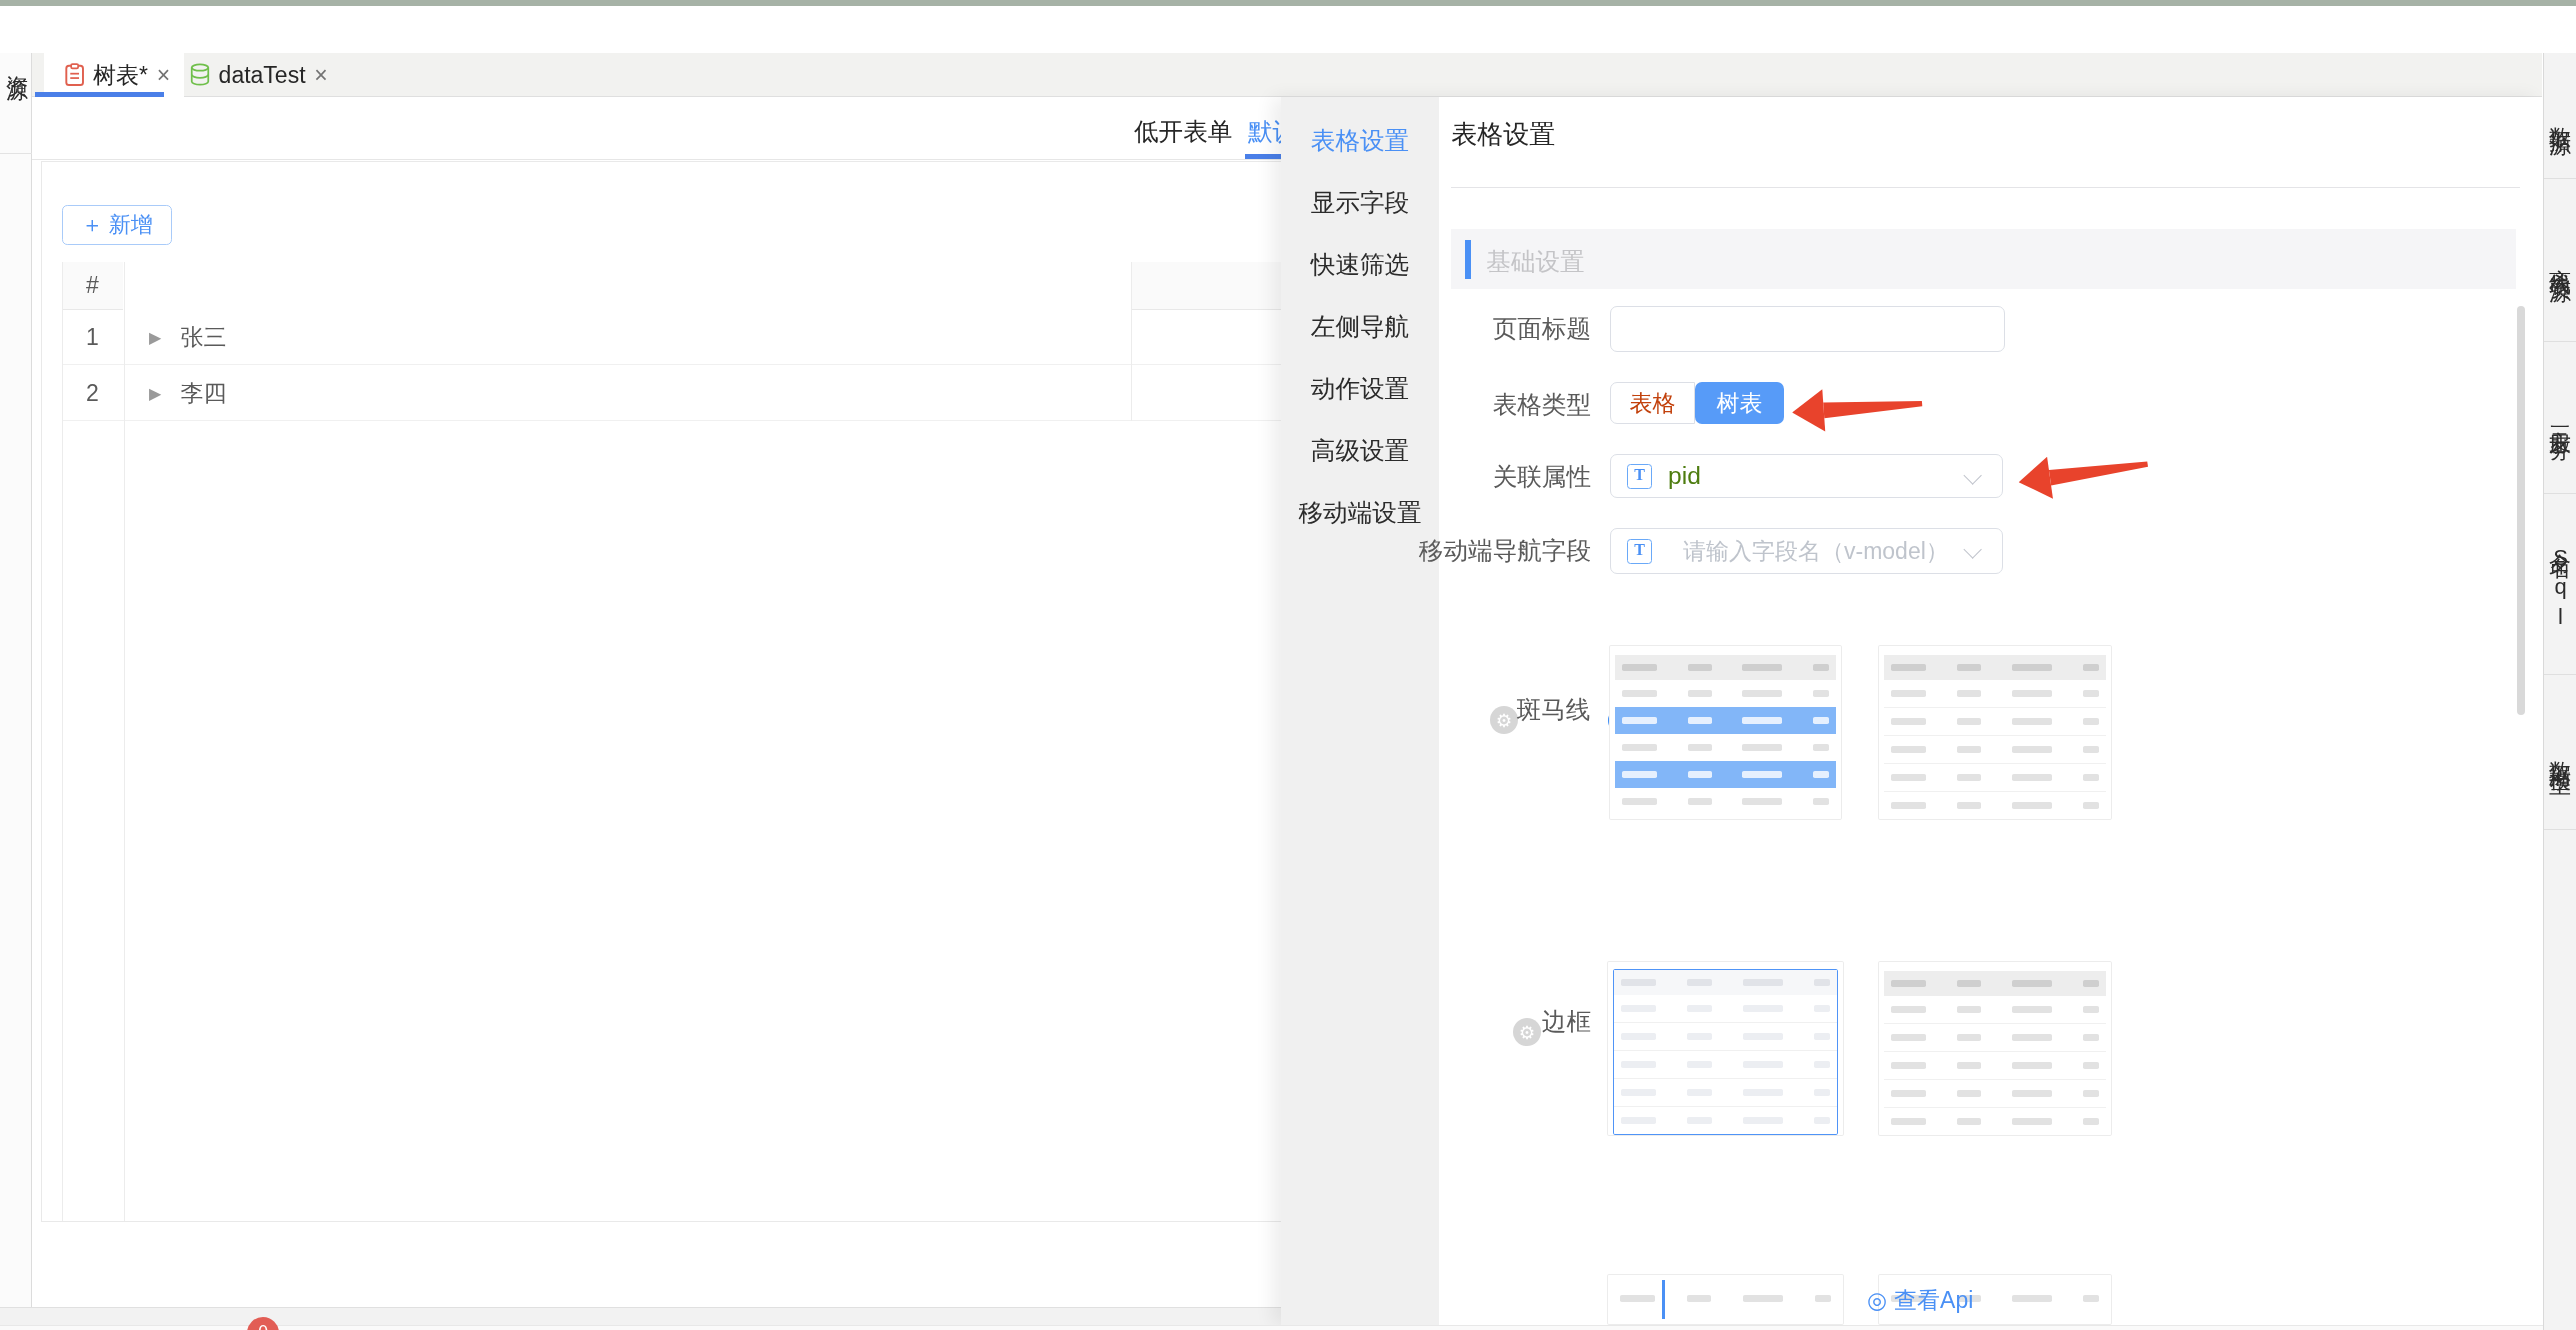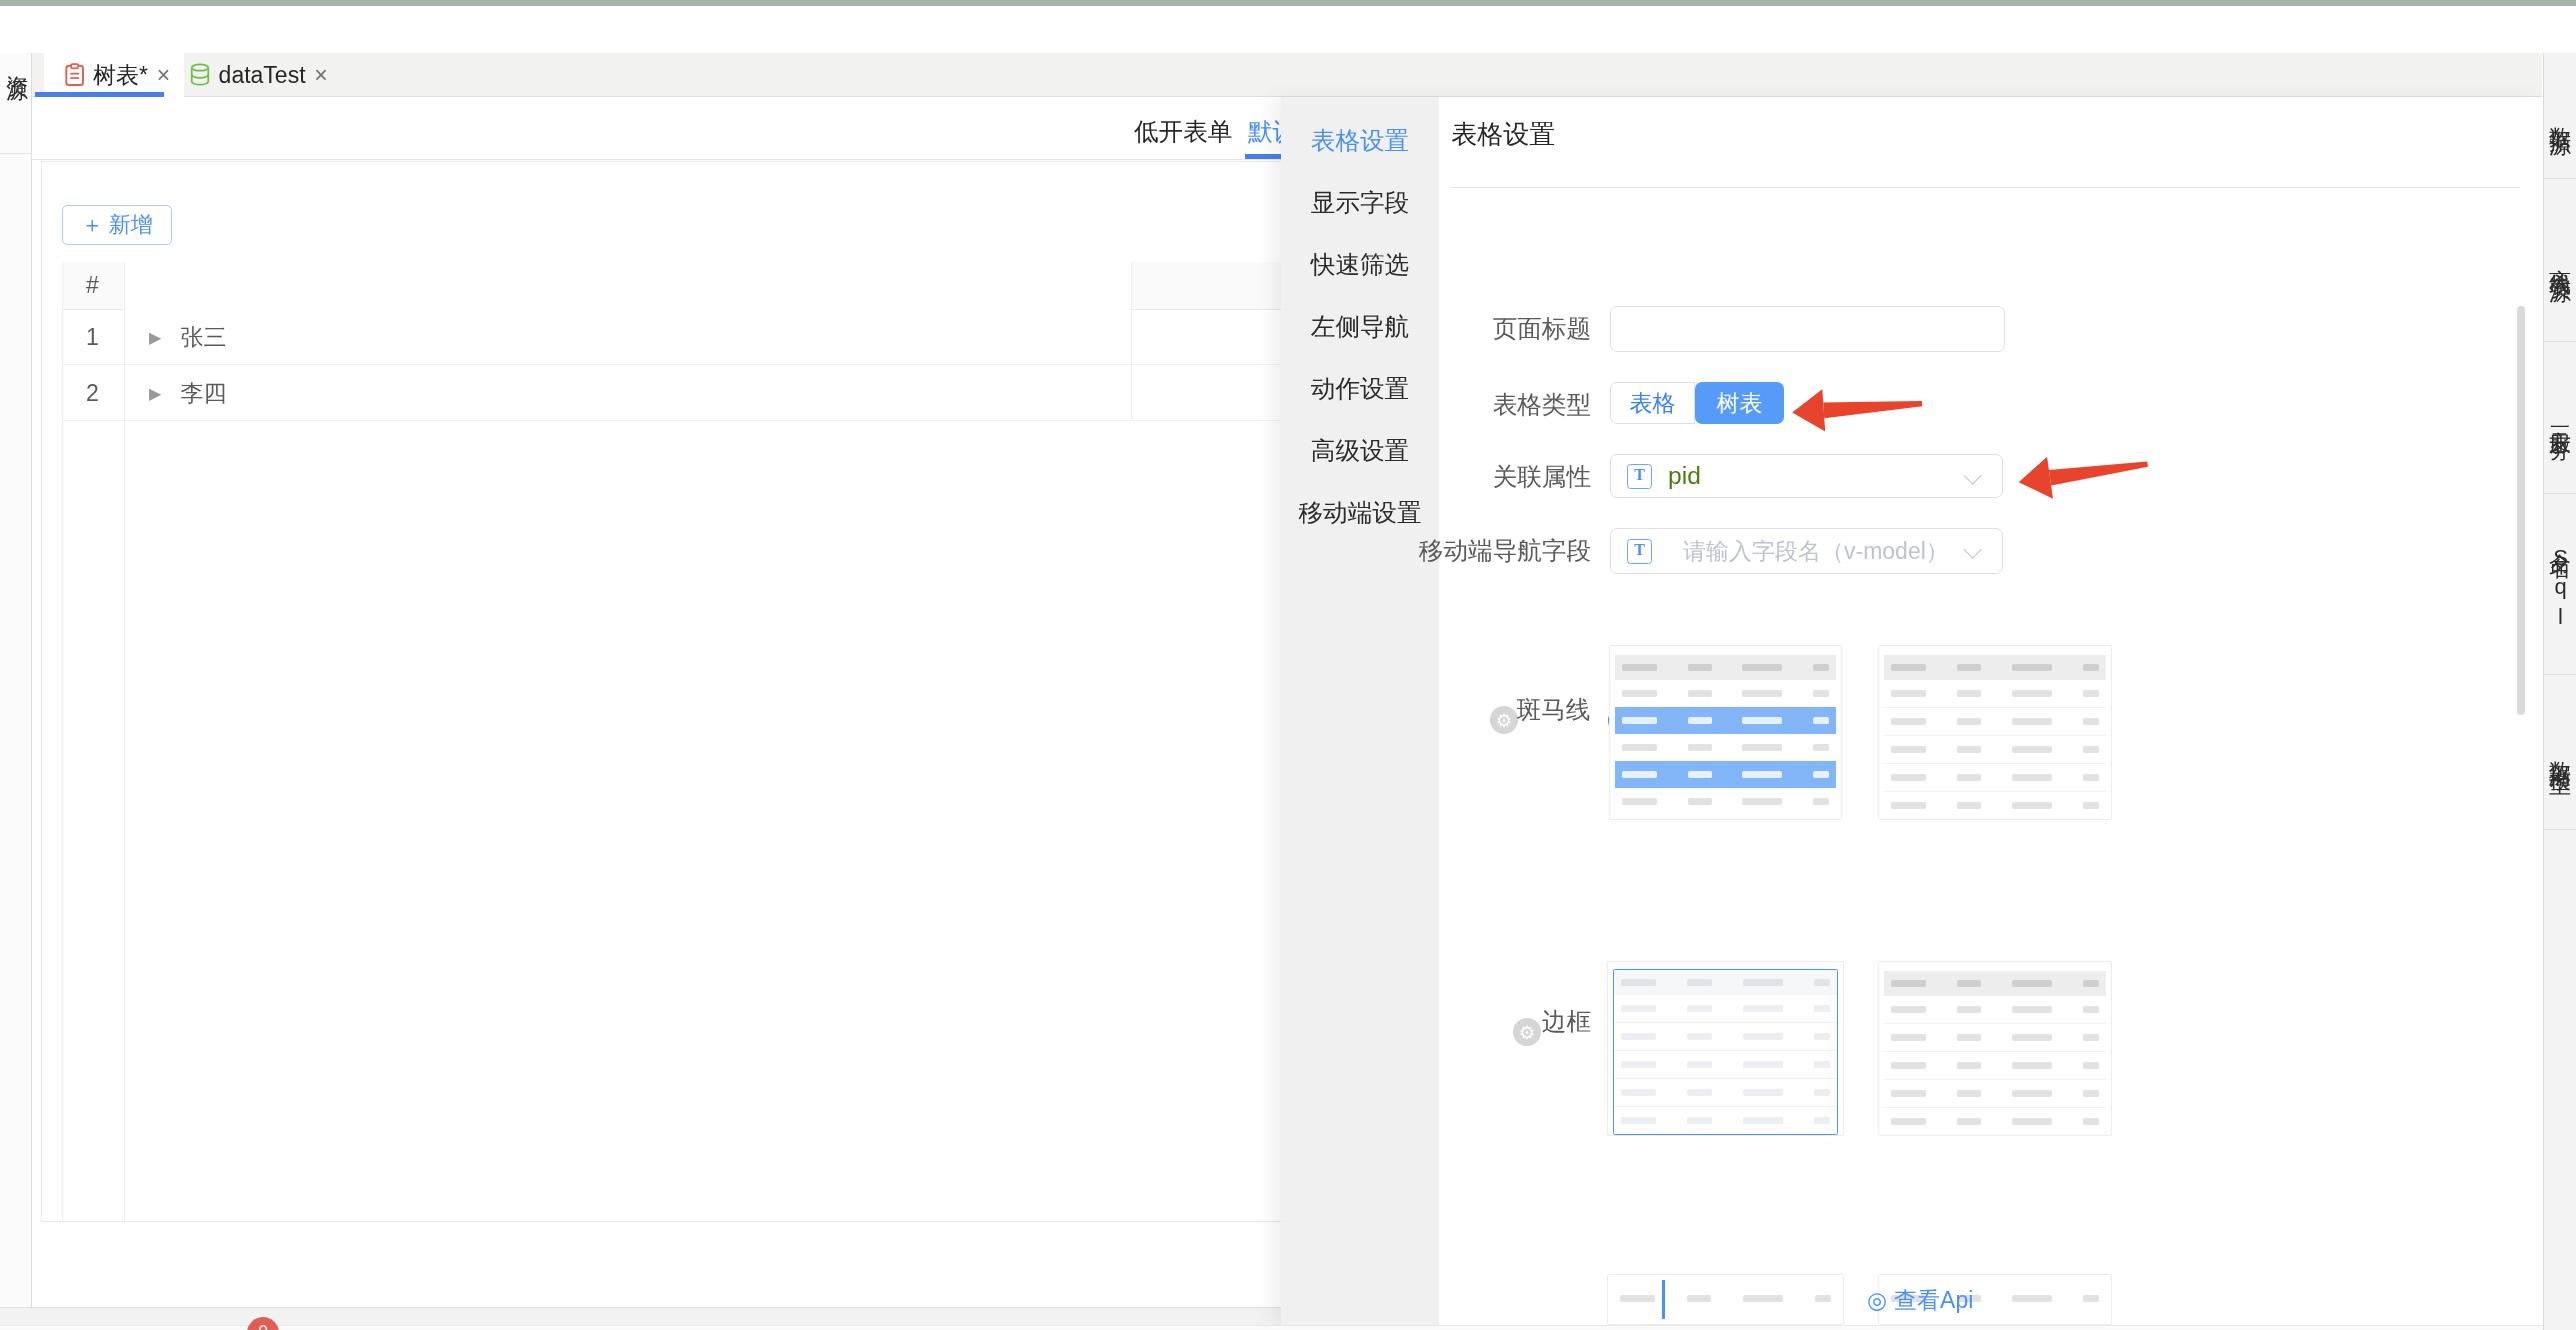--- a/index.html
+++ b/index.html
@@ -58,21 +58,21 @@
   .flabel{font-size:24.6px;color:#5a5a5a;text-align:right;line-height:46px;white-space:nowrap;}
   .inputbox{border:0.9px solid #dcdfe6;border-radius:7px;background:#fff;}
   .selbox{border:0.9px solid #dcdfe6;border-radius:7px;background:#fff;display:flex;align-items:center;}
   .ticon{width:23px;height:23px;border:1.8px solid #6aa9f8;border-radius:3.5px;color:#4a90f5;
      font-family:"Liberation Serif",serif;font-weight:700;font-size:16px;line-height:20px;text-align:center;margin-left:16px;}
   .selval{font-size:24.6px;color:#4d7c0f;margin-left:16px;}
   .selph{font-size:23px;color:#bfc4cc;margin-left:31px;}
   .caret{width:12.3px;height:12.3px;border-right:1.8px solid #c0c4cc;border-bottom:1.8px solid #c0c4cc;
      transform:rotate(45deg);position:absolute;right:23px;top:14px;}
   .seg{display:flex;height:42px;}
-  .seg .s1{width:83px;border:0.9px solid #dcdfe6;border-radius:7px 0 0 7px;background:#fff;color:#3b82f6;
+  .seg .s1{width:83px;border:0.9px solid #dcdfe6;border-radius:7px 0 0 7px;background:#fff;color:#c2410c;
      font-size:23px;display:flex;align-items:center;justify-content:center;cursor:pointer;}
   .seg .s2{width:89px;border-radius:7px;background:#579bf8;color:#fff;font-size:23px;
      display:flex;align-items:center;justify-content:center;cursor:pointer;}
   .gear{width:28px;height:28px;border-radius:50%;background:#d6d6d6;color:#fff;font-size:18.4px;
      line-height:29px;text-align:center;}
   .radio{width:24.6px;height:24.6px;border-radius:50%;background:#fff;border:1.8px solid #d9d9d9;}
   .radio.on{border:none;background:#3e8ef7;}
   .radio.on::after{content:"";position:absolute;left:8px;top:8px;width:8.8px;height:8.8px;border-radius:50%;background:#fff;}
   .optlbl{font-size:24.6px;color:#595959;line-height:26px;}
   .optlbl.on{color:#4a90f5;}
@@ -173,20 +173,24 @@
       <div class="dnav-item">快速筛选</div>
       <div class="dnav-item">左侧导航</div>
       <div class="dnav-item">动作设置</div>
       <div class="dnav-item">高级设置</div>
       <div class="dnav-item">移动端设置</div>
     </div>
 
     <div class="abs" id="dcontent">
       <div class="abs" id="dtitle">表格设置</div>
       <div class="abs" id="ddivider"></div>
+      <div class="abs" id="dsection">
+        <div class="abs bar"></div>
+        <div class="abs txt">基础设置</div>
+      </div>
 
       <div class="abs flabel" style="left:0;top:209px;width:152px">页面标题</div>
       <input class="abs inputbox" style="left: 171px; top: 209px; width: 395px; height: 46px;" value="">
 
       <div class="abs flabel" style="left:0;top:285px;width:152px">表格类型</div>
       <div class="abs seg" style="left:171px;top:285px">
         <div class="s1">表格</div>
         <div class="s2">树表</div>
       </div>
       <svg class="abs arrow-red" style="left:353px;top:288px;transform:rotate(-4deg)" width="132" height="46" viewBox="0 0 150 52">

